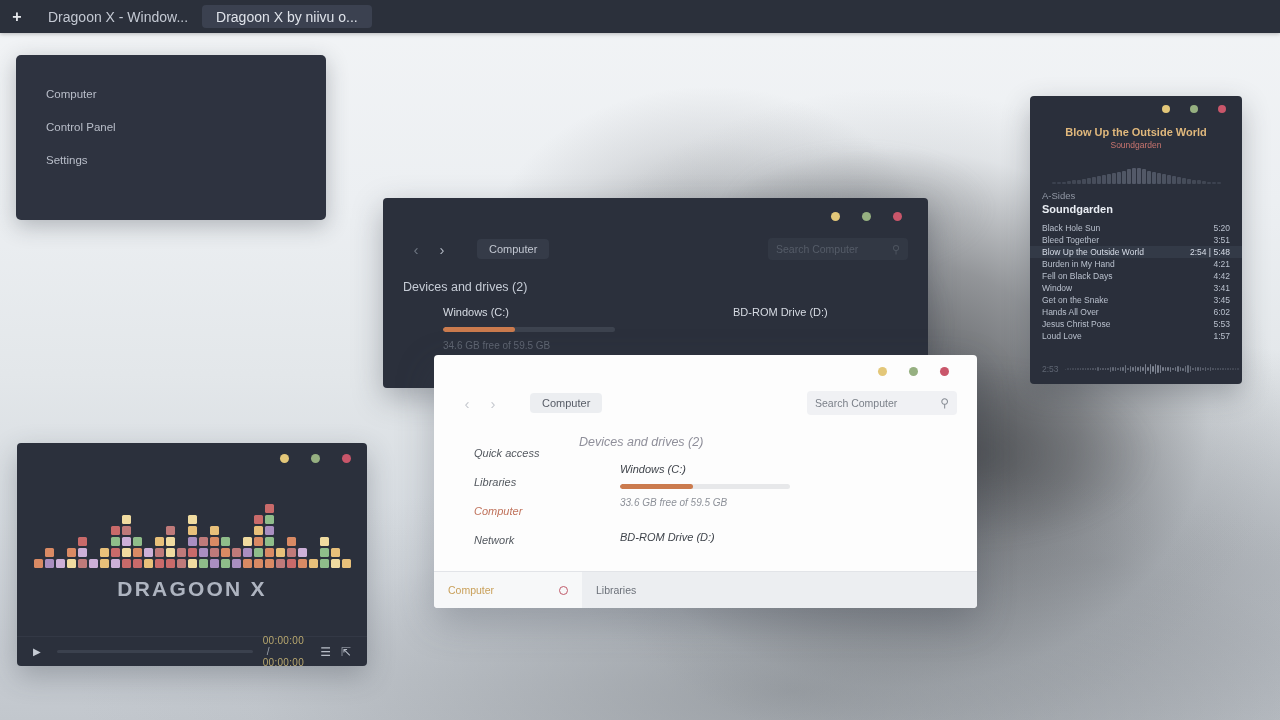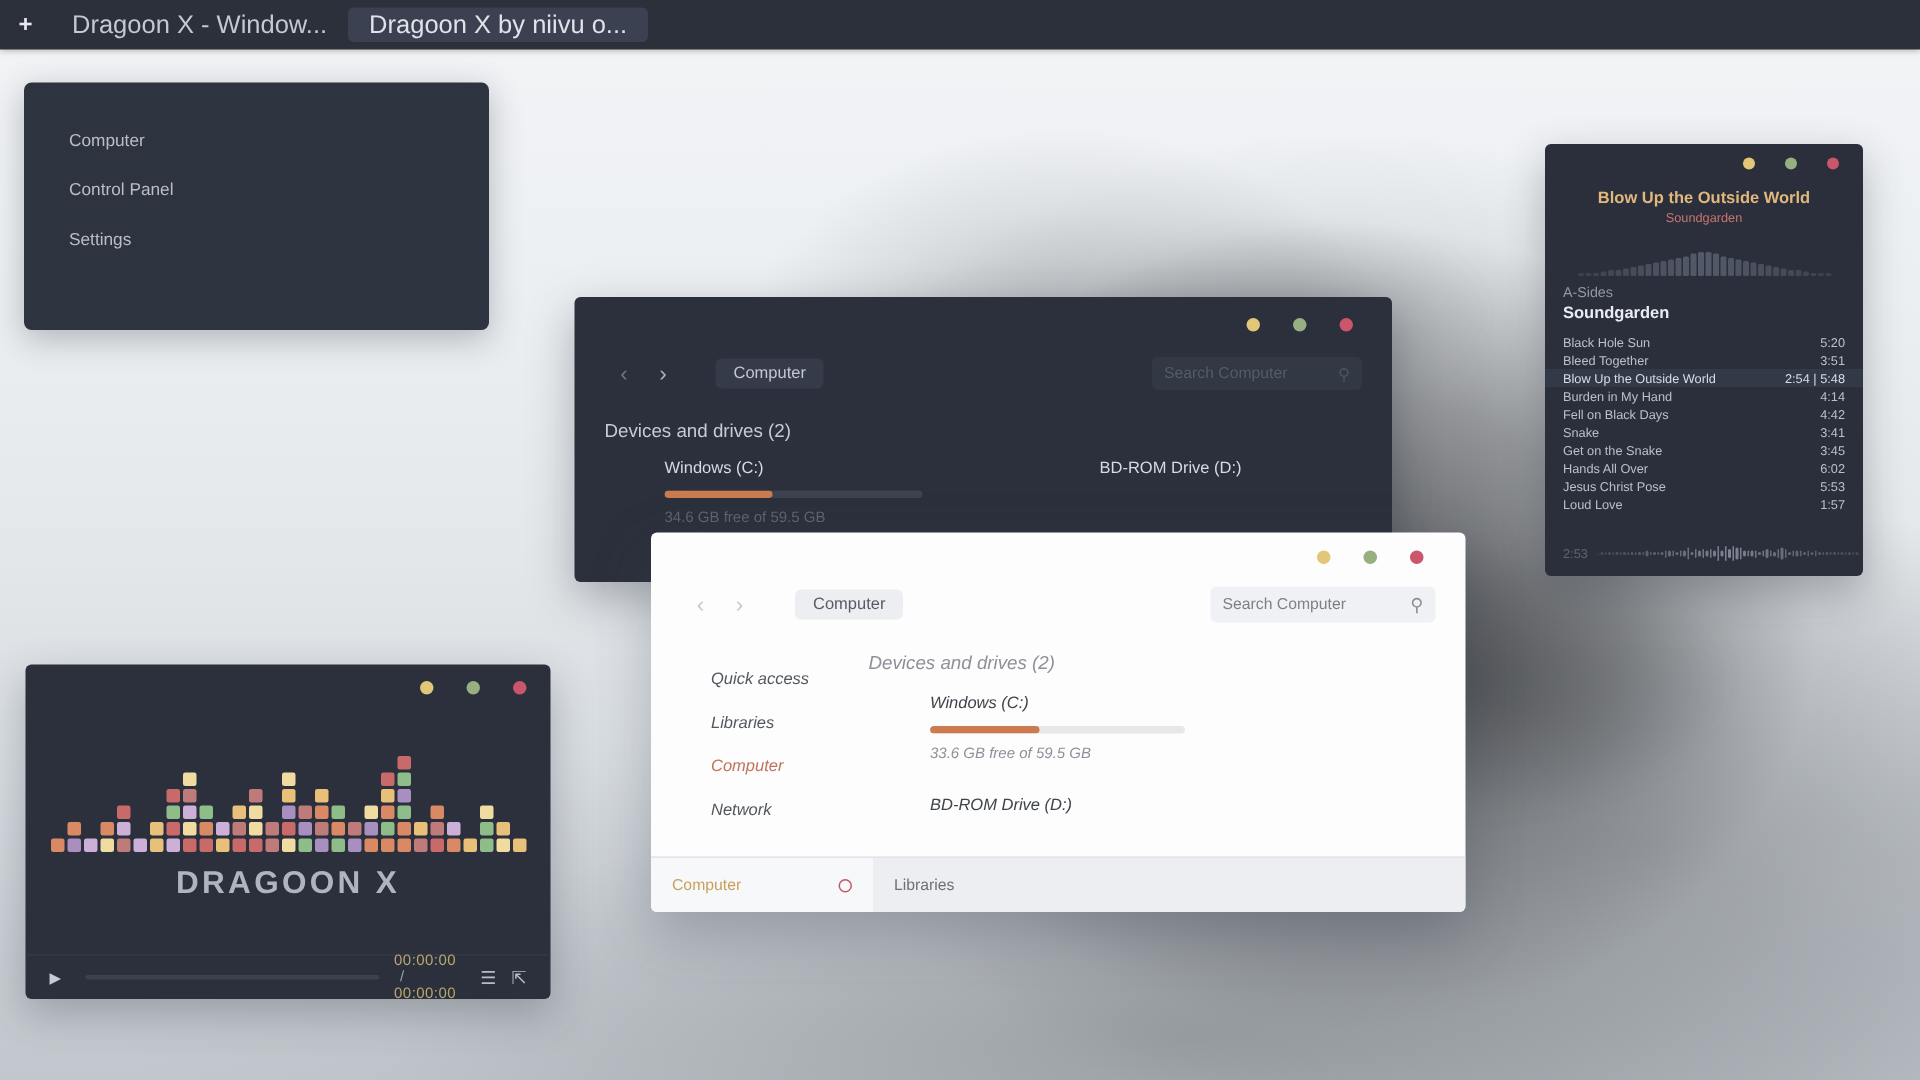--- a/index.html
+++ b/index.html
@@ -40,21 +40,21 @@
   }
   #taskbar .plus {
     width: 34px; height: 33px;
     display:flex; align-items:center; justify-content:center;
     color: #e8eaee; font-size: 16px; font-weight: 700;
     cursor: pointer;
   }
   .tb-tab {
     height: 23px; padding: 0 14px;
     display: flex; align-items: center; justify-content: center;
-    font-size: 17px; color: #c3c8d2;
+    font-size: 14px; color: #c3c8d2;
     border-radius: 4px;
     white-space: nowrap;
     cursor: pointer;
   }
   .tb-tab.tb-first { min-width: 160px; }
   .tb-tab.active { background: #3b4150; color: #dfe3ea; min-width: 150px; }
 
   
   #startmenu {
     position: absolute; left: 16px; top: 55px;
@@ -552,28 +552,28 @@
       <div class="track">
         <span>Bleed Together</span>
         <span class="tlen">3:51</span>
       </div>
       <div class="track cur">
         <span>Blow Up the Outside World</span>
         <span class="tlen">2:54 | 5:48</span>
       </div>
       <div class="track">
         <span>Burden in My Hand</span>
-        <span class="tlen">4:14</span>
+        <span class="tlen">4:21</span>
       </div>
       <div class="track">
         <span>Fell on Black Days</span>
         <span class="tlen">4:42</span>
       </div>
       <div class="track">
-        <span>Snake</span>
+        <span>Window</span>
         <span class="tlen">3:41</span>
       </div>
       <div class="track">
         <span>Get on the Snake</span>
         <span class="tlen">3:45</span>
       </div>
       <div class="track">
         <span>Hands All Over</span>
         <span class="tlen">6:02</span>
       </div>

